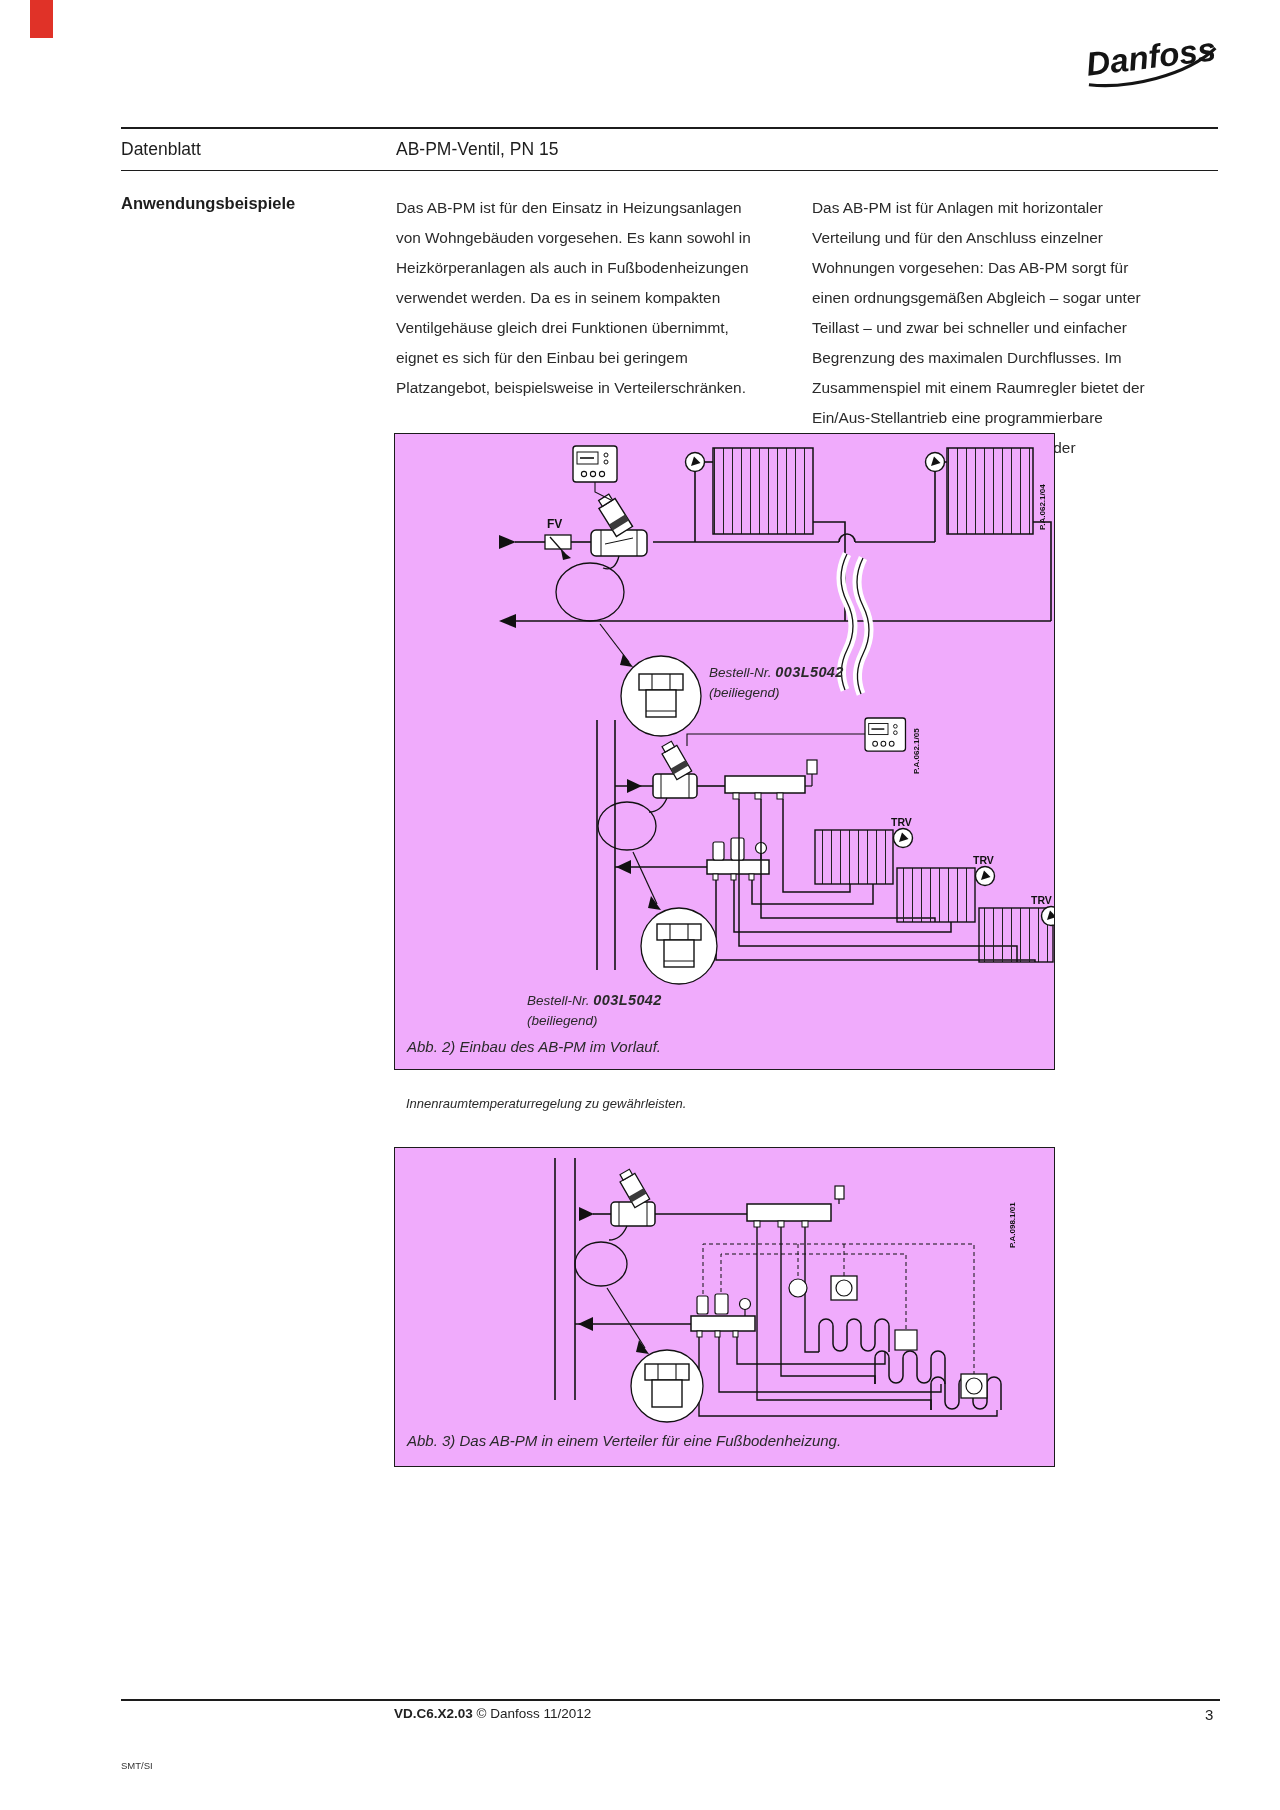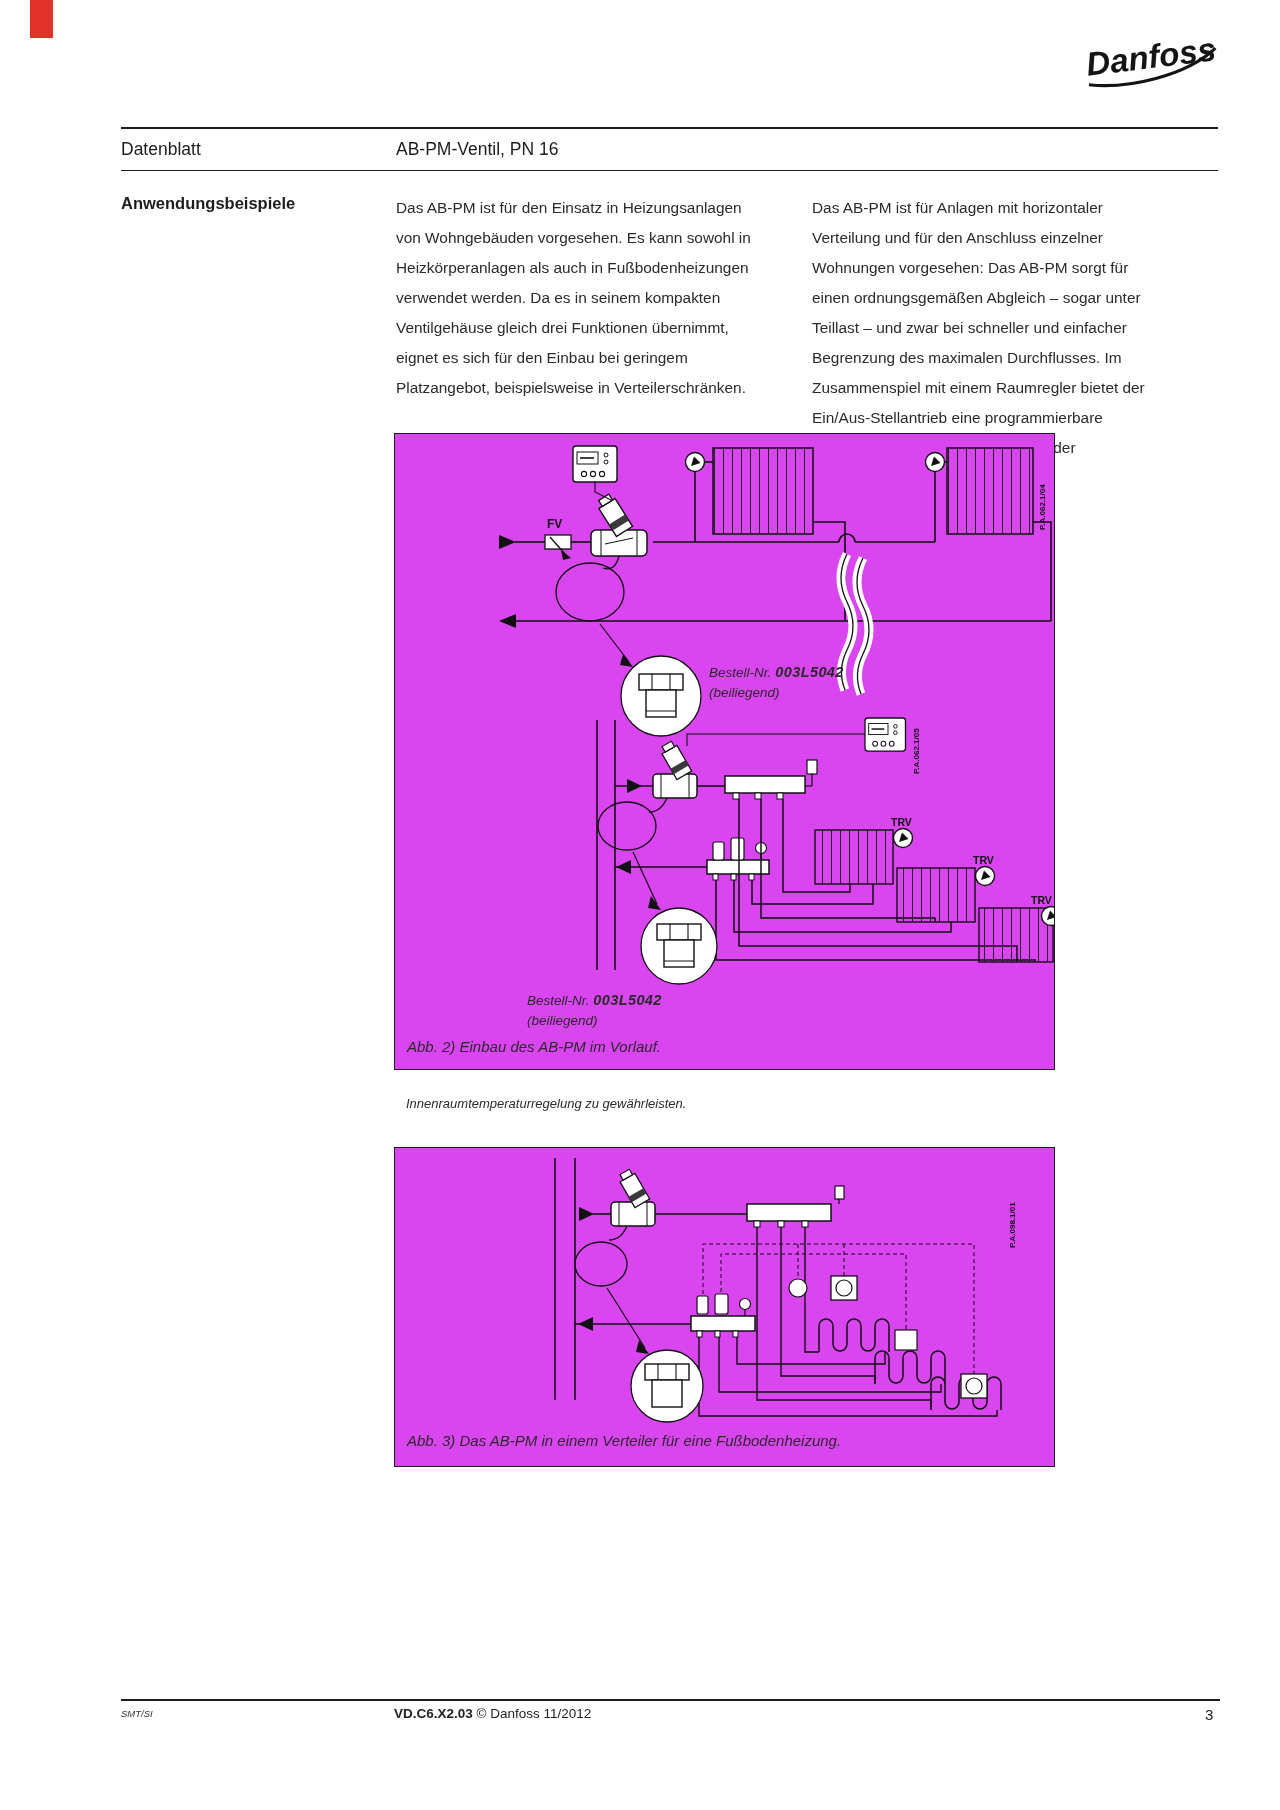--- a/index.html
+++ b/index.html
@@ -3,21 +3,21 @@
 <meta charset="utf-8">
 <style>
   html,body{margin:0;padding:0;background:#888;}
   #page{position:relative;width:1280px;height:1810px;background:#ffffff;
         font-family:"Liberation Sans",sans-serif;color:#262626;overflow:hidden;}
   .abs{position:absolute;}
   .rule{background:#1c1c1c;}
   .doc-head{font-weight:normal;font-size:17.5px;color:#1d1d1d;}
   .section-label{font-weight:bold;font-size:16.5px;color:#1d1d1d;}
   .body-par{font-size:15.4px;line-height:30px;color:#2a2a2a;}
-  .fig-box{border:1.3px solid #1c1c1c;background:#d946ef;}
+  .fig-box{border:1.3px solid #1c1c1c;background:#f0abfc;}
   .fig-caption{font-style:italic;font-size:15px;color:#2a2a2a;}
   .order-label{font-style:italic;font-size:13.5px;color:#2a2a2a;white-space:nowrap;}
   .order-label b{font-size:14.5px;letter-spacing:.4px;}
   .footnote{font-style:italic;font-size:13px;color:#2a2a2a;white-space:nowrap;}
   .footer-small{font-size:9.5px;color:#333;}
   .footer-code{font-size:13.5px;color:#222;}
   .page-num{font-size:15px;color:#222;}
   svg text{font-family:"Liberation Sans",sans-serif;}
   .dn{font-size:8px;font-weight:bold;fill:#111;}
   .symtxt{font-weight:bold;fill:#111;}
@@ -31,21 +31,21 @@
 
   <svg class="abs" style="left:1078px;top:26px;" width="146" height="62" viewBox="0 0 146 62">
     <g transform="rotate(-7 73 31)">
       <text x="8" y="42" font-family="DejaVu Serif, serif" font-style="italic" font-weight="bold" font-size="33" fill="#141414">Danfoss</text>
       <path d="M8,51 C46,60 106,54 138,30" fill="none" stroke="#141414" stroke-width="3.2"></path>
     </g>
   </svg>
 
   <div class="abs rule" style="left:121px;top:127px;width:1097px;height:2.4px;"></div>
   <div class="abs doc-head" style="left:121px;top:139px;">Datenblatt</div>
-  <div class="abs doc-head" style="left:396px;top:139px;">AB-PM-Ventil, PN 16</div>
+  <div class="abs doc-head" style="left:396px;top:139px;">AB-PM-Ventil, PN 15</div>
   <div class="abs rule" style="left:121px;top:170px;width:1097px;height:1.3px;"></div>
 
   <div class="abs section-label" style="left:121px;top:194px;">Anwendungsbeispiele</div>
   <div class="abs body-par" style="left:396px;top:193px;width:368px;">Das AB-PM ist für den Einsatz in Heizungsanlagen von Wohngebäuden vorgesehen. Es kann sowohl in Heizkörperanlagen als auch in Fußbodenheizungen verwendet werden. Da es in seinem kompakten Ventilgehäuse gleich drei Funktionen übernimmt, eignet es sich für den Einbau bei geringem Platzangebot, beispielsweise in Verteilerschränken.</div>
   <div class="abs body-par" style="left:812px;top:193px;width:340px;">Das AB-PM ist für Anlagen mit horizontaler Verteilung und für den Anschluss einzelner Wohnungen vorgesehen: Das AB-PM sorgt für einen ordnungsgemäßen Abgleich – sogar unter Teillast – und zwar bei schneller und einfacher Begrenzung des maximalen Durchflusses. Im Zusammenspiel mit einem Raumregler bietet der Ein/Aus-Stellantrieb eine programmierbare Zonenregelung (Nachtabsenkung oder Urlaubsfunktion).</div>
 
   <div class="abs fig-box" style="left:394px;top:433px;width:659px;height:635px;">
 
     <svg width="659" height="635" viewBox="0 0 659 635" style="position:absolute;left:0;top:0;">
       <defs>
@@ -314,19 +314,19 @@
         <rect x="7" y="16" width="30" height="27" fill="#fff" stroke="#111" stroke-width="1.4"></rect>
       </g>
 
       <text class="dn" transform="rotate(-90 620 100)" x="620" y="100">P.A.098.1/01</text>
     </svg>
 
     <div class="abs fig-caption" style="left:12px;top:284px;">Abb. 3) Das AB-PM in einem Verteiler für eine Fußbodenheizung.</div>
   </div>
 
   <div class="abs rule" style="left:121px;top:1699px;width:1099px;height:1.6px;"></div>
-  <div class="abs footer-small" style="left:121px;top:1708px;font-style:italic;">SMT/SI</div>
+  <div class="abs footer-small" style="left:121px;top:1760px;">SMT/SI</div>
   <div class="abs footer-code" style="left:394px;top:1706px;text-align:right;">
     <b>VD.C6.X2.03</b>&nbsp;<span>© Danfoss 11/2012</span>
   </div>
   <div class="abs page-num" style="left:1205px;top:1706px;">3</div>
 
 </div>
 
 </body></html>

